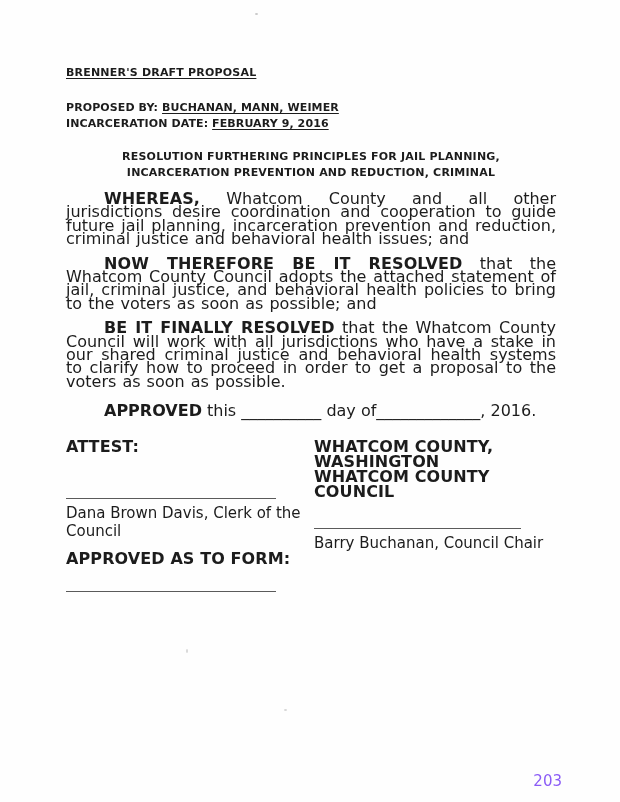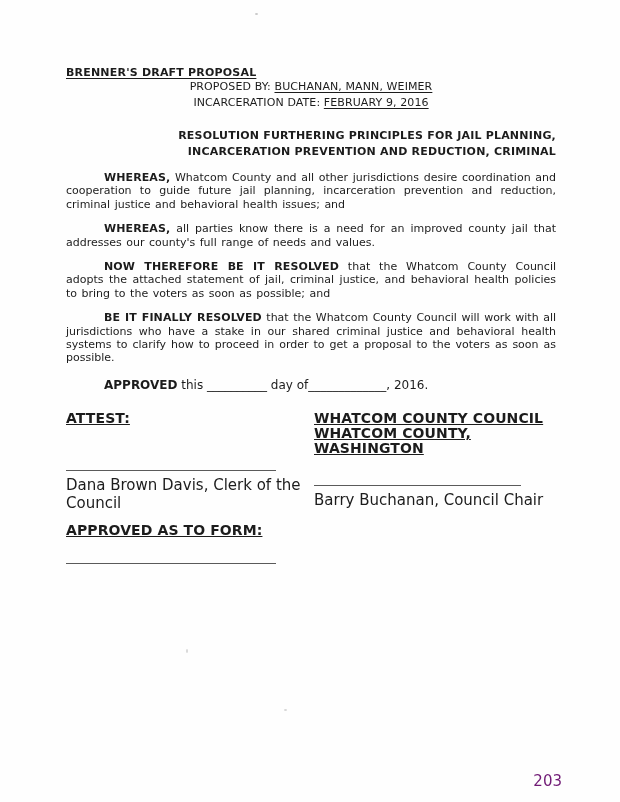--- a/index.html
+++ b/index.html
@@ -22,78 +22,77 @@
 
   
   .draft-label {
     font-weight: bold;
     font-size: 11px;
     letter-spacing: 0.2px;
     text-decoration: underline;
     text-underline-offset: 2px;
   }
   .proposed-block {
-    margin-top: 0;
-    text-align: center;
-    font-weight: normal;
+    margin-top: 21px;
+    text-align: left;
+    font-weight: bold;
     font-size: 11px;
     line-height: 16px;
     letter-spacing: 0.1px;
   }
   .u {
     text-decoration: underline;
     text-underline-offset: 2px;
   }
 
   
   .res-title {
     margin-top: 17px;
-    text-align: right;
+    text-align: center;
     font-weight: bold;
     font-size: 11px;
     line-height: 16px;
     letter-spacing: 0.2px;
   }
 
   
   .body-text { margin-top: 3px; }
   .para {
-    font-size: 11px;
+    font-size: 16px;
     line-height: 13.4px;
     text-align: justify;
     text-indent: 38px;
     margin-top: 11px;
     word-spacing: 1px;
   }
   .para b { letter-spacing: 0.1px; }
   .approved-line {
-    font-size: 12px;
+    font-size: 16px;
     margin-top: 13px;
     text-indent: 38px;
     text-align: left;
   }
 
   
   .sig-area {
     margin-top: 19px;
     position: relative;
     font-size: 10.5px;
   }
   .sig-row {
     display: flex;
     justify-content: space-between;
   }
   .sig-col-left  { width: 244px; }
   .sig-col-right { width: 242px; }
   .attest-label, .council-heading, .approved-form-label {
     font-weight: bold;
-    font-size: 14px;
+    font-size: 16px;
     line-height: 15px;
     letter-spacing: 0.1px;
-    text-decoration: underline;
   }
   .sig-line {
     border-bottom: 1.2px solid #5a5a5a;
     width: 210px;
     height: 0;
     margin-top: 44px;
   }
   .sig-line-right { width: 207px; }
   .sig-name {
     margin-top: 5px;
@@ -101,21 +100,21 @@
   }
   .approved-form-label { margin-top: 11px; }
   .sig-line-form { margin-top: 25px; }
 
   
   .page-number {
     position: absolute;
     top: 772px;
     right: 58px;
     font-size: 15px;
-    color: #701a75;
+    color: #8b5cf6;
   }
 
   
   .speck {
     position: absolute;
     background: #9a9a9a;
     border-radius: 50%;
     opacity: 0.55;
   }
   .speck-1 { left: 255px; top: 13px;  width: 3px; height: 2px; }
@@ -137,41 +136,40 @@
     </div>
 
     <div class="res-title">
       <div>RESOLUTION FURTHERING PRINCIPLES FOR JAIL PLANNING,</div>
       <div>INCARCERATION PREVENTION AND REDUCTION, CRIMINAL</div>
     </div>
 
     <div class="body-text">
       <p class="para"><b>WHEREAS,</b><span> Whatcom County and all other jurisdictions desire coordination and cooperation to guide future jail planning, incarceration prevention and reduction, criminal justice and behavioral health issues; and</span></p>
 
-      <p class="para"><b>WHEREAS,</b><span> all parties know there is a need for an improved county jail that addresses our county's full range of needs and values.</span></p>
 
       <p class="para"><b>NOW THEREFORE BE IT RESOLVED</b><span> that the Whatcom County Council adopts the attached statement of jail, criminal justice, and behavioral health policies to bring to the voters as soon as possible; and</span></p>
 
       <p class="para"><b>BE IT FINALLY RESOLVED</b><span> that the Whatcom County Council will work with all jurisdictions who have a stake in our shared criminal justice and behavioral health systems to clarify how to proceed in order to get a proposal to the voters as soon as possible.</span></p>
 
       <p class="approved-line"><b>APPROVED</b><span> this __________ day of_____________, 2016.</span></p>
     </div>
 
     <div class="sig-area">
       <div class="sig-row">
         <div class="sig-col-left">
           <div class="attest-label">ATTEST:</div>
           <div class="sig-line"></div>
           <div class="sig-name">Dana Brown Davis, Clerk of the Council</div>
           <div class="approved-form-label">APPROVED AS TO FORM:</div>
           <div class="sig-line sig-line-form"></div>
         </div>
         <div class="sig-col-right">
+          <div class="council-heading">WHATCOM COUNTY, WASHINGTON</div>
           <div class="council-heading">WHATCOM COUNTY COUNCIL</div>
-          <div class="council-heading">WHATCOM COUNTY, WASHINGTON</div>
           <div class="sig-line sig-line-right" style="margin-top: 29px;"></div>
           <div class="sig-name">Barry Buchanan, Council Chair</div>
         </div>
       </div>
     </div>
 
   </div>
 
   <div class="page-number">203</div>
 

